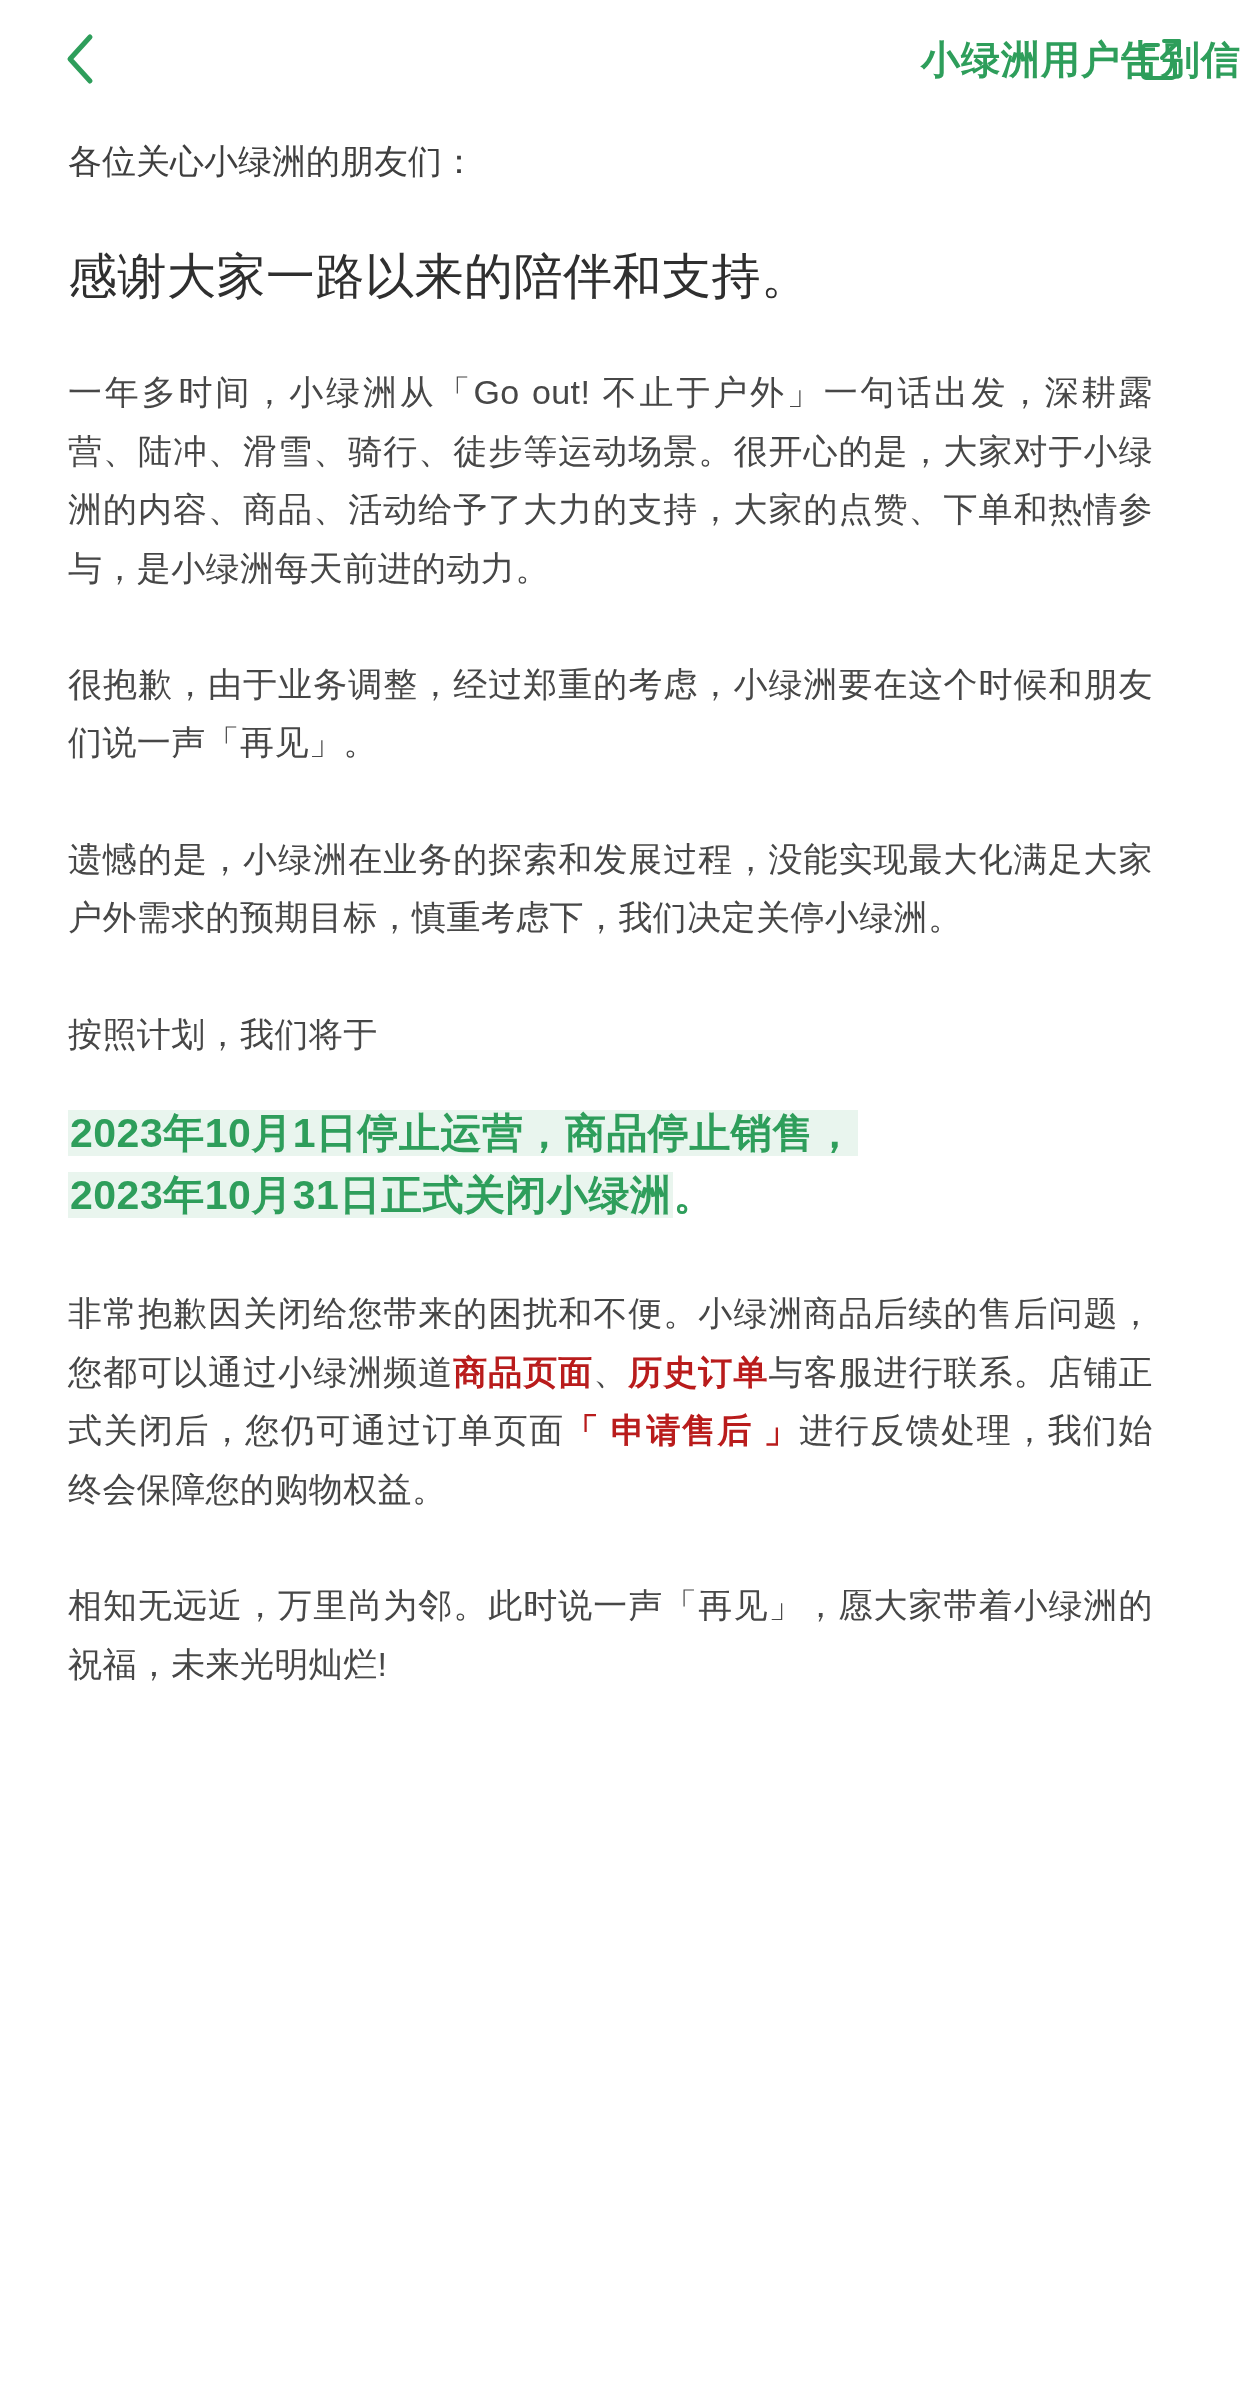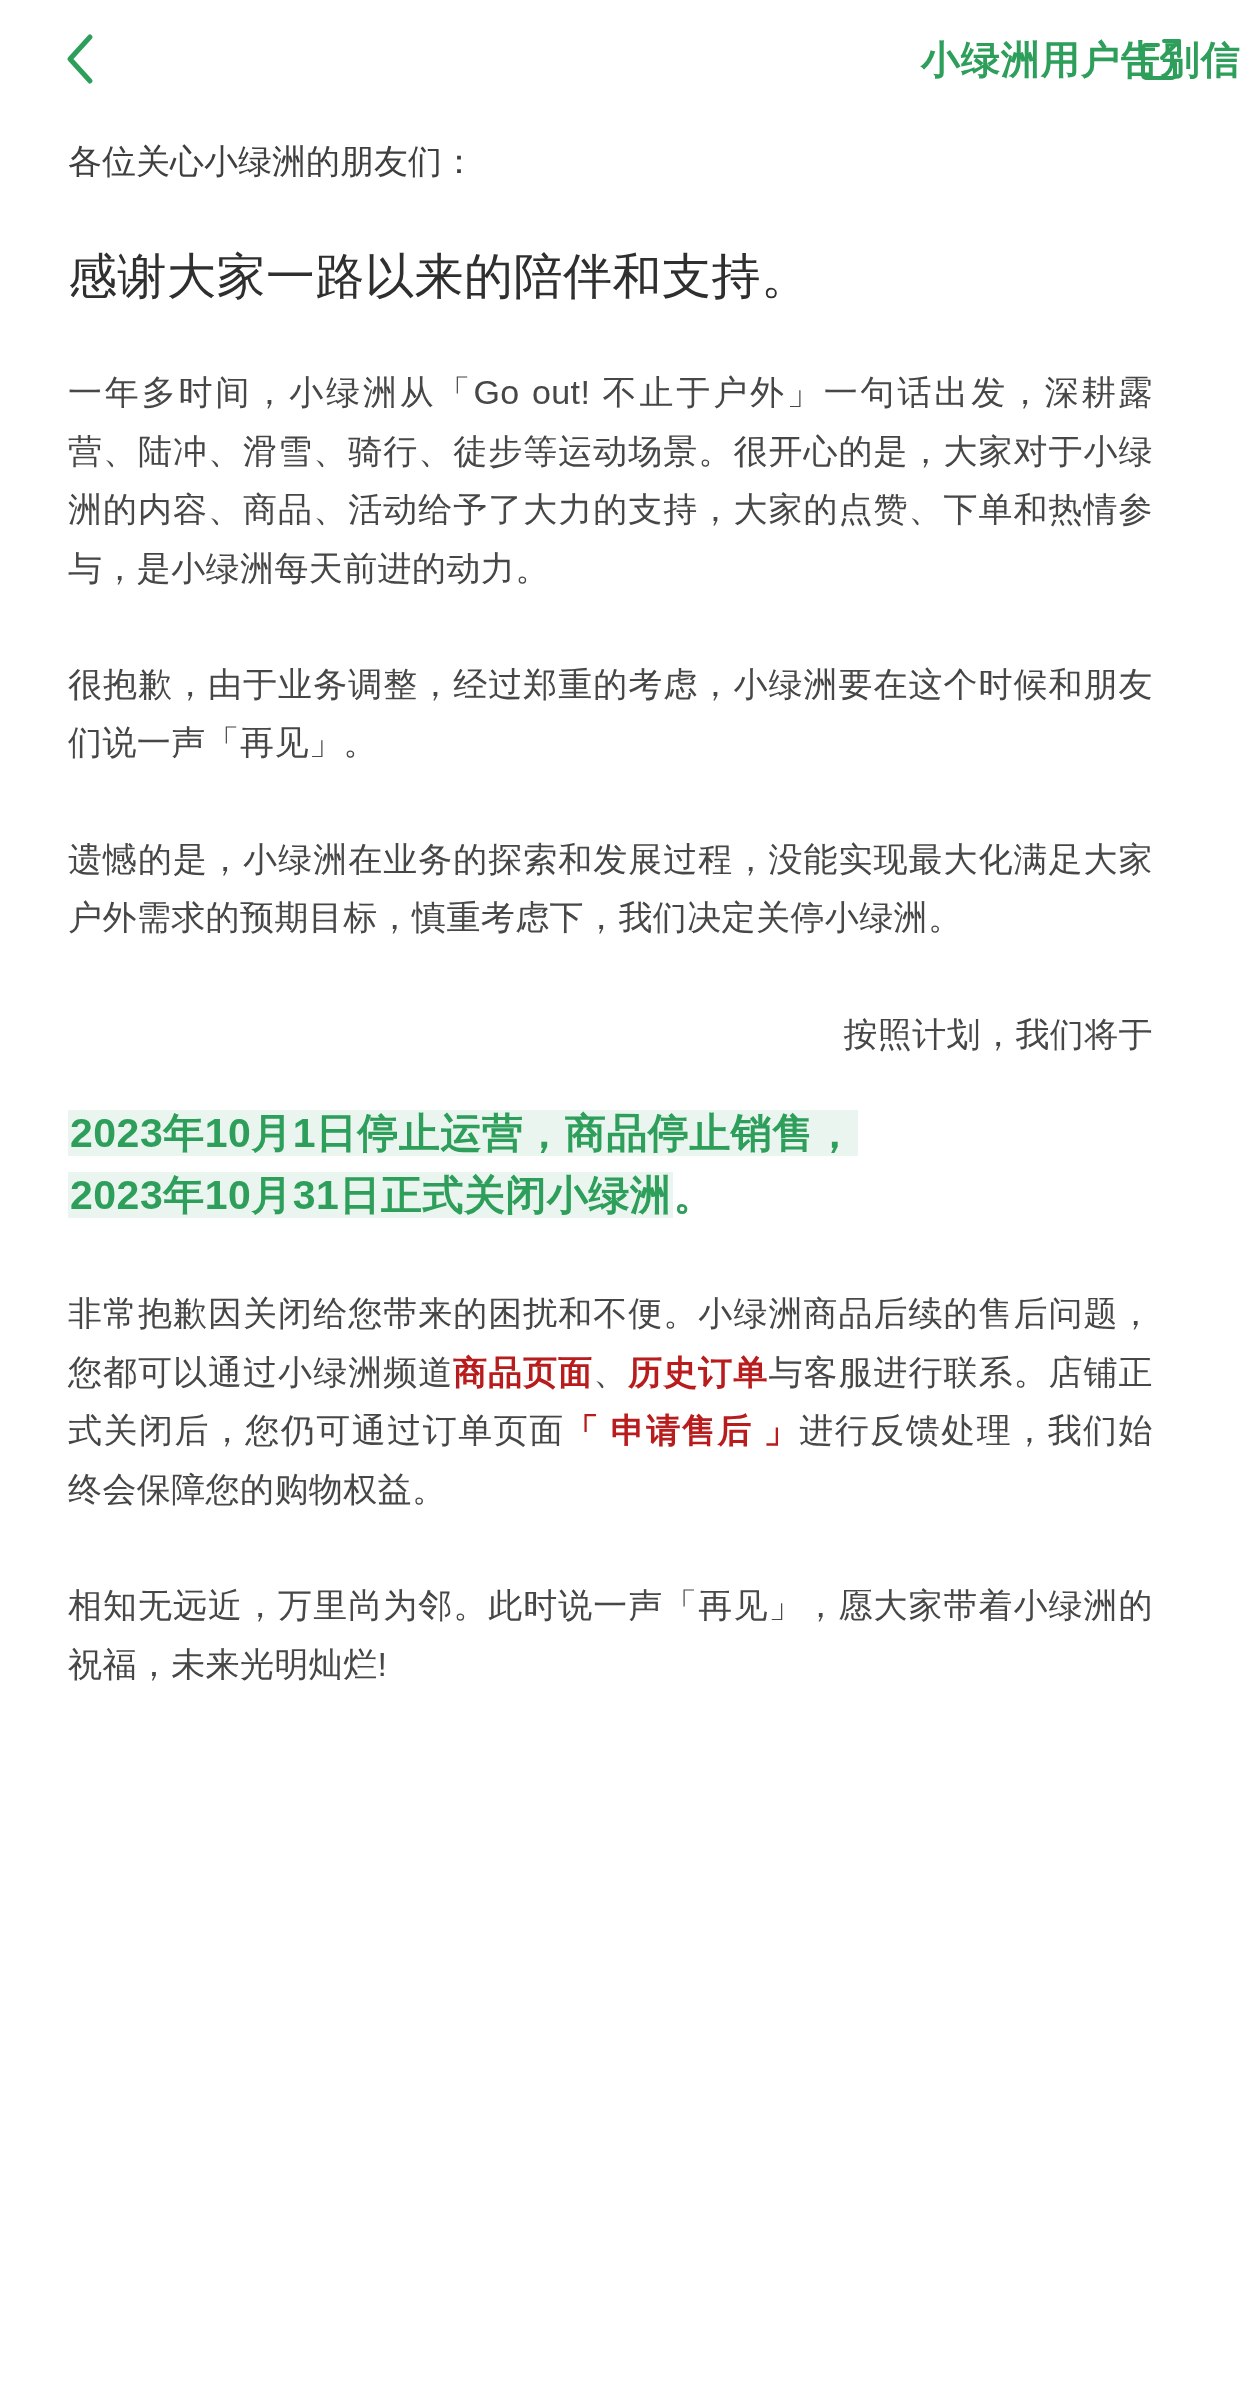--- a/index.html
+++ b/index.html
@@ -89,21 +89,20 @@
     margin-bottom: 58px;
   }
   .para:last-child { margin-bottom: 0; }
 
   .plan-lead {
     font-size: 34px;
     line-height: 1.72;
     color: #474747;
     letter-spacing: 0.4px;
     margin-bottom: 4px;
-    text-align: right;
   }
   .highlight-block {
     margin-bottom: 58px;
     margin-top: 40px;
   }
   .highlight-line {
     font-size: 41px;
     font-weight: 700;
     color: #2e9e5b;
     line-height: 1.5;

